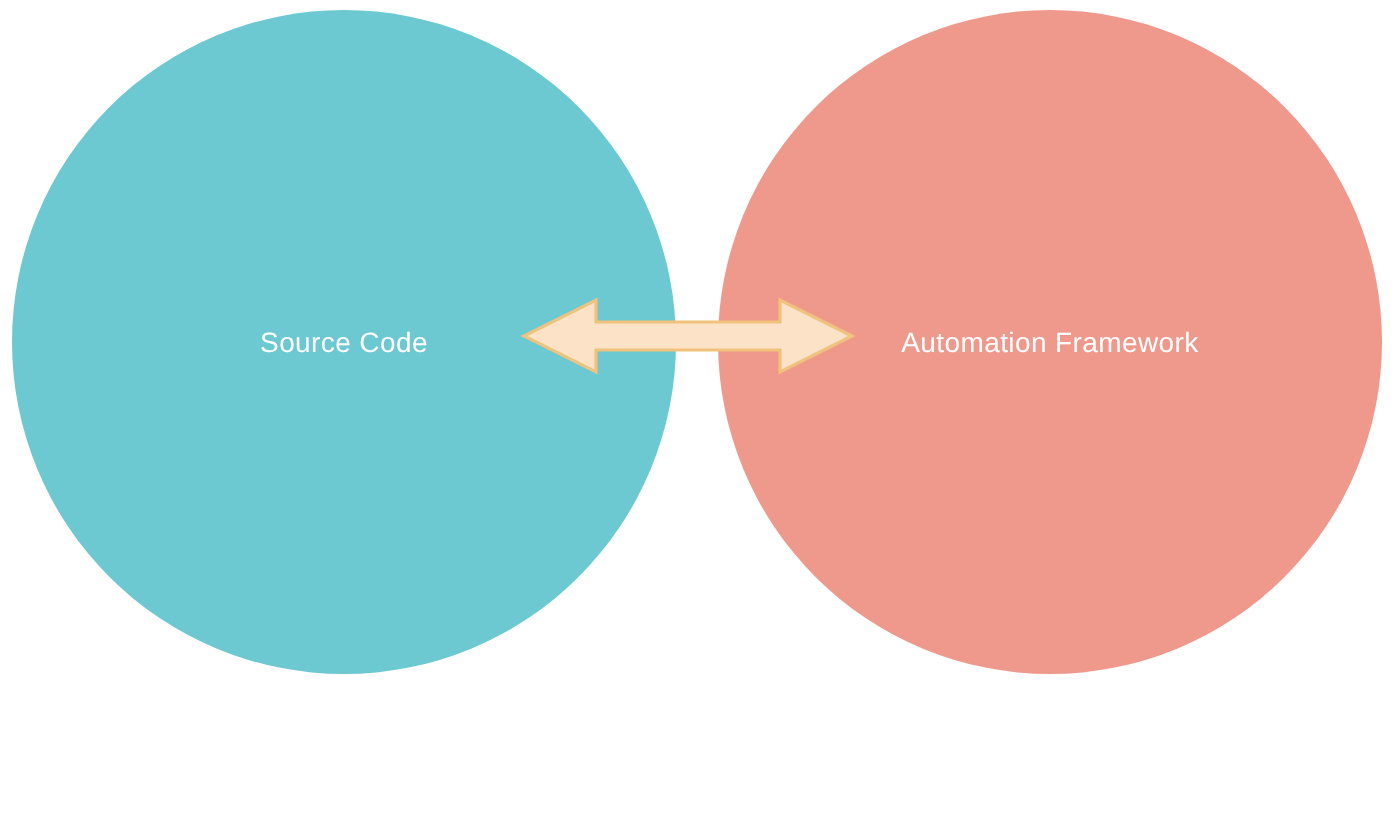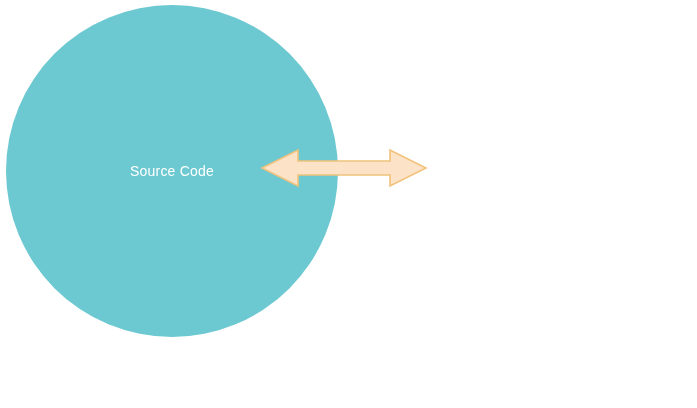--- a/index.html
+++ b/index.html
@@ -63,20 +63,23 @@
 </style>
 </head>
 <body>
 
 <div id="canvas">
 
   <div class="node" id="node-source-code">
     <span class="node-label">Source Code</span>
   </div>
 
+  <div class="node" id="node-automation-framework">
+    <span class="node-label">Automation Framework</span>
+  </div>
 
   <div id="connector-arrow">
     <svg viewBox="0 0 172 48" xmlns="http://www.w3.org/2000/svg">
       <polygon id="arrow-shape" points="4,24 40,6 40,17 132,17 132,6 168,24 132,42 132,31 40,31 40,42" fill="#fce3c8" stroke="#f0c27b" stroke-width="1.6" stroke-linejoin="miter"></polygon>
     </svg>
   </div>
 
 </div>
 
 </body></html>

